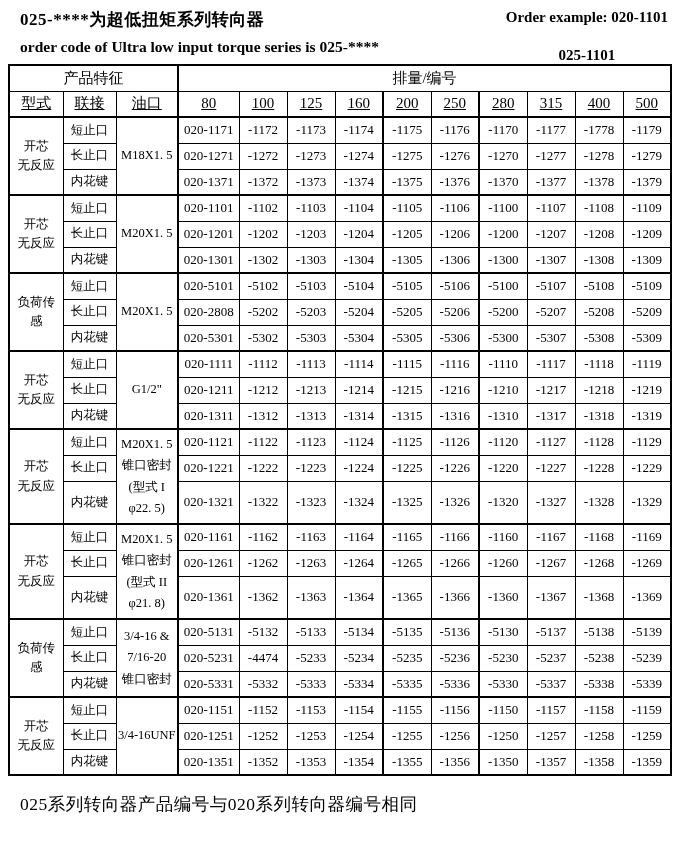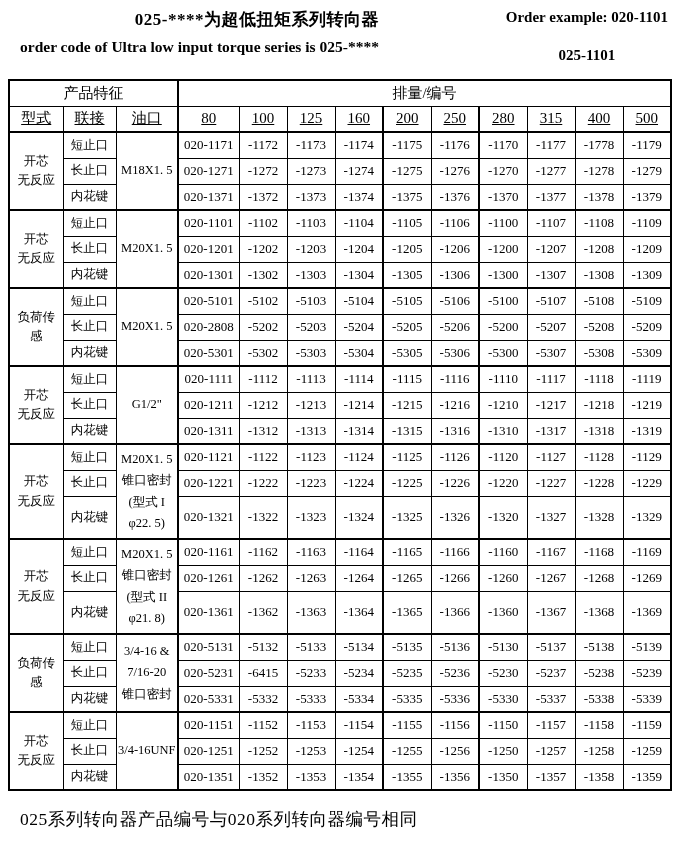--- a/index.html
+++ b/index.html
@@ -7,30 +7,29 @@
   body {
     width: 677px; height: 843px;
     font-family: "Liberation Serif", "DejaVu Serif", serif;
     color: #000;
     position: relative;
   }
   .page { padding: 6px 7px 0 8px; }
 
   
   .top { display: flex; justify-content: space-between; align-items: flex-start; padding: 2px 2px 0 12px; }
-  .title-zh { font-size: 17px; font-weight: bold; letter-spacing: 0.5px; text-align: right; }
+  .title-zh { font-size: 17px; font-weight: bold; letter-spacing: 0.5px; }
   .title-en { font-size: 15.5px; font-weight: bold; margin-top: 7px; }
   .order-block { text-align: center; padding-top: 1px; }
   .order-example { font-size: 15px; font-weight: bold; }
   .order-code { font-size: 15px; font-weight: bold; margin-top: 21px; }
 
   
   table.codes {
     border-collapse: collapse;
-    margin-top: 15px;
     width: 662px;
     table-layout: fixed;
   }
   table.codes th, table.codes td {
     border: 1px solid #000;
     text-align: center;
     vertical-align: middle;
     padding: 0 1px;
     overflow: hidden;
   }
@@ -379,21 +378,21 @@
           <td class="c-val bl2">-5135</td>
           <td class="c-val">-5136</td>
           <td class="c-val bl2">-5130</td>
           <td class="c-val">-5137</td>
           <td class="c-val">-5138</td>
           <td class="c-val">-5139</td>
         </tr>
         <tr>
           <td class="c-conn">长止口</td>
           <td class="c-val bl2">020-5231</td>
-          <td class="c-val">-6415</td>
+          <td class="c-val">-4474</td>
           <td class="c-val">-5233</td>
           <td class="c-val">-5234</td>
           <td class="c-val bl2">-5235</td>
           <td class="c-val">-5236</td>
           <td class="c-val bl2">-5230</td>
           <td class="c-val">-5237</td>
           <td class="c-val">-5238</td>
           <td class="c-val">-5239</td>
         </tr>
         <tr>

